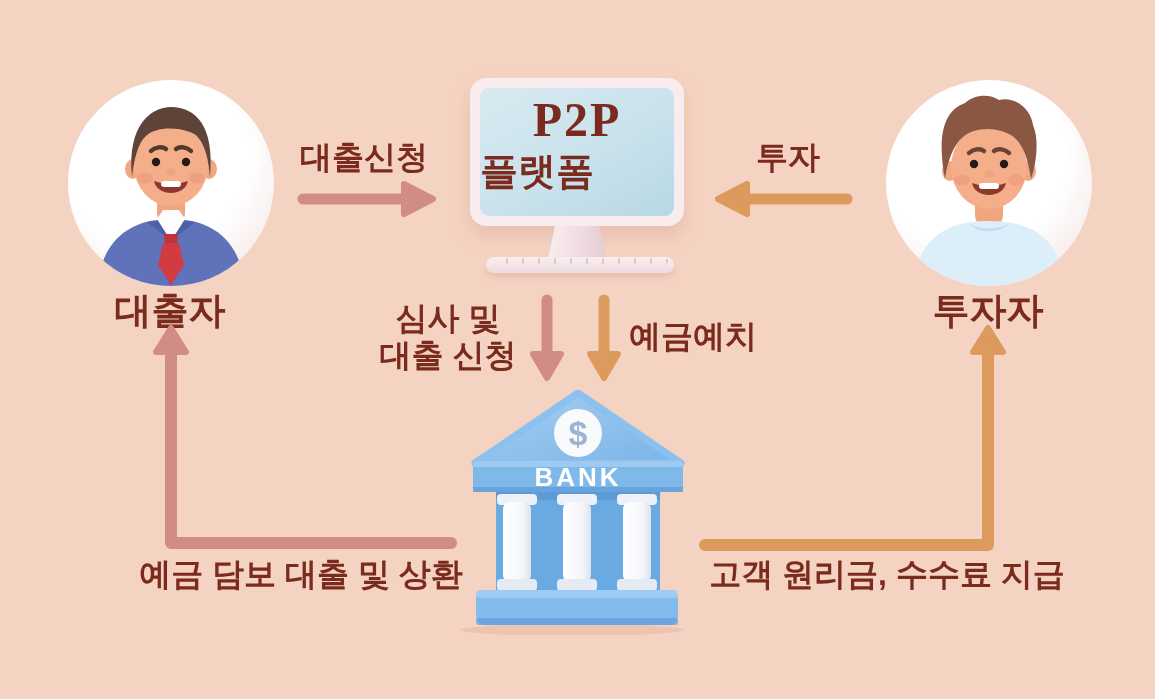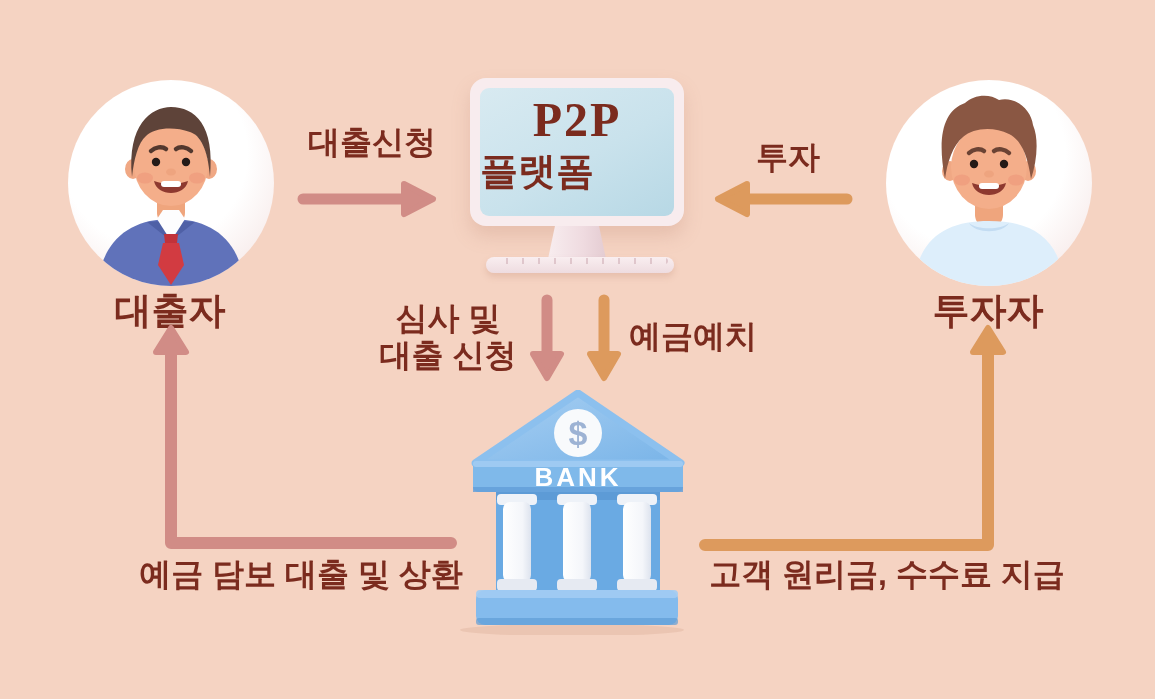--- a/index.html
+++ b/index.html
@@ -240,21 +240,21 @@
       <path class="shaft-pink" d="M451,543 L171,543 L171,350" stroke-width="12" stroke-linecap="round" stroke-linejoin="round"></path>
       <polygon class="head-pink" points="156,352 171,328 186,352"></polygon>
     </g>
 
     <g>
       <path class="shaft-orange" d="M705,545 L988,545 L988,350" stroke-width="12" stroke-linecap="round" stroke-linejoin="round"></path>
       <polygon class="head-orange" points="973,352 988,328 1003,352"></polygon>
     </g>
   </svg>
 
-  <div class="lbl lbl-flow" style="left:364px;top:124px;margin-left:8px;">대출신청</div>
+  <div class="lbl lbl-flow" style="left:364px;top:139px;">대출신청</div>
   <div class="lbl lbl-flow" style="left:788px;top:139px;">투자</div>
   <div class="lbl lbl-flow" style="left:448px;top:300px;">
     <div>심사 및</div>
     <div>대출 신청</div>
   </div>
   <div class="lbl lbl-flow" style="left:693px;top:318px;">예금예치</div>
   <div class="lbl lbl-flow" style="left:301px;top:556px;">예금 담보 대출 및 상환</div>
   <div class="lbl lbl-flow" style="left:887px;top:556px;">고객 원리금, 수수료 지급</div>
 
 </div>

